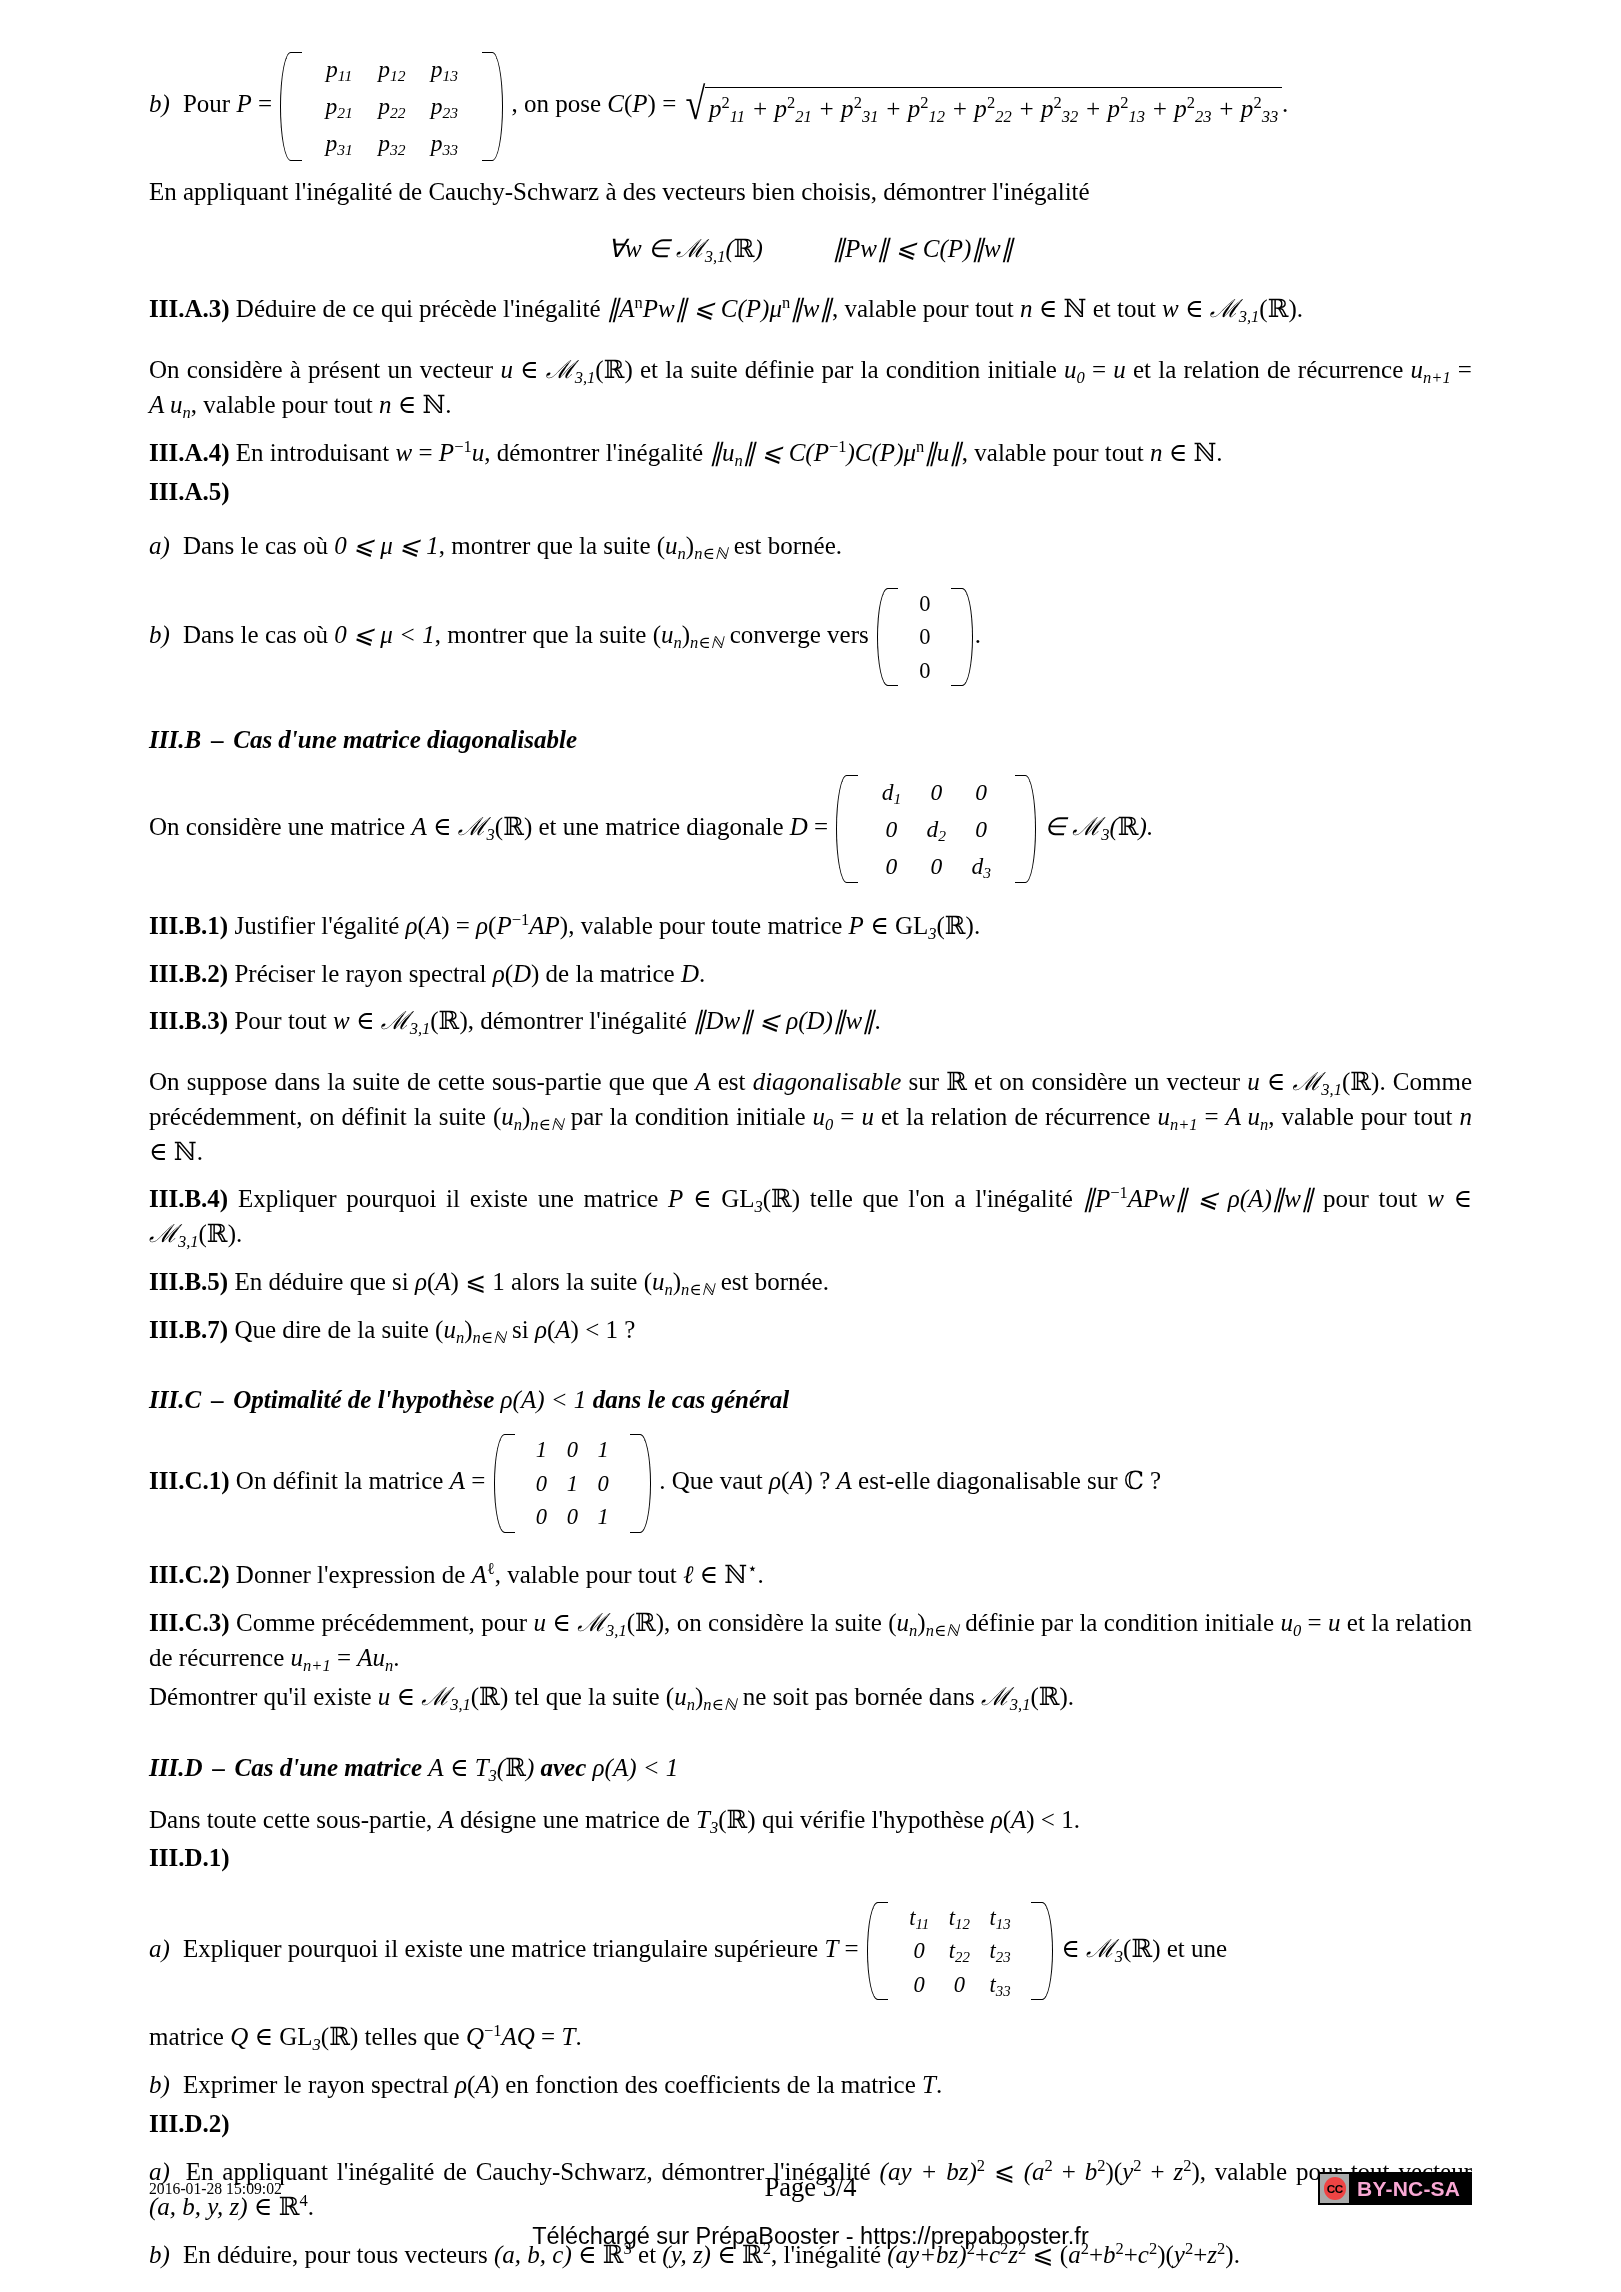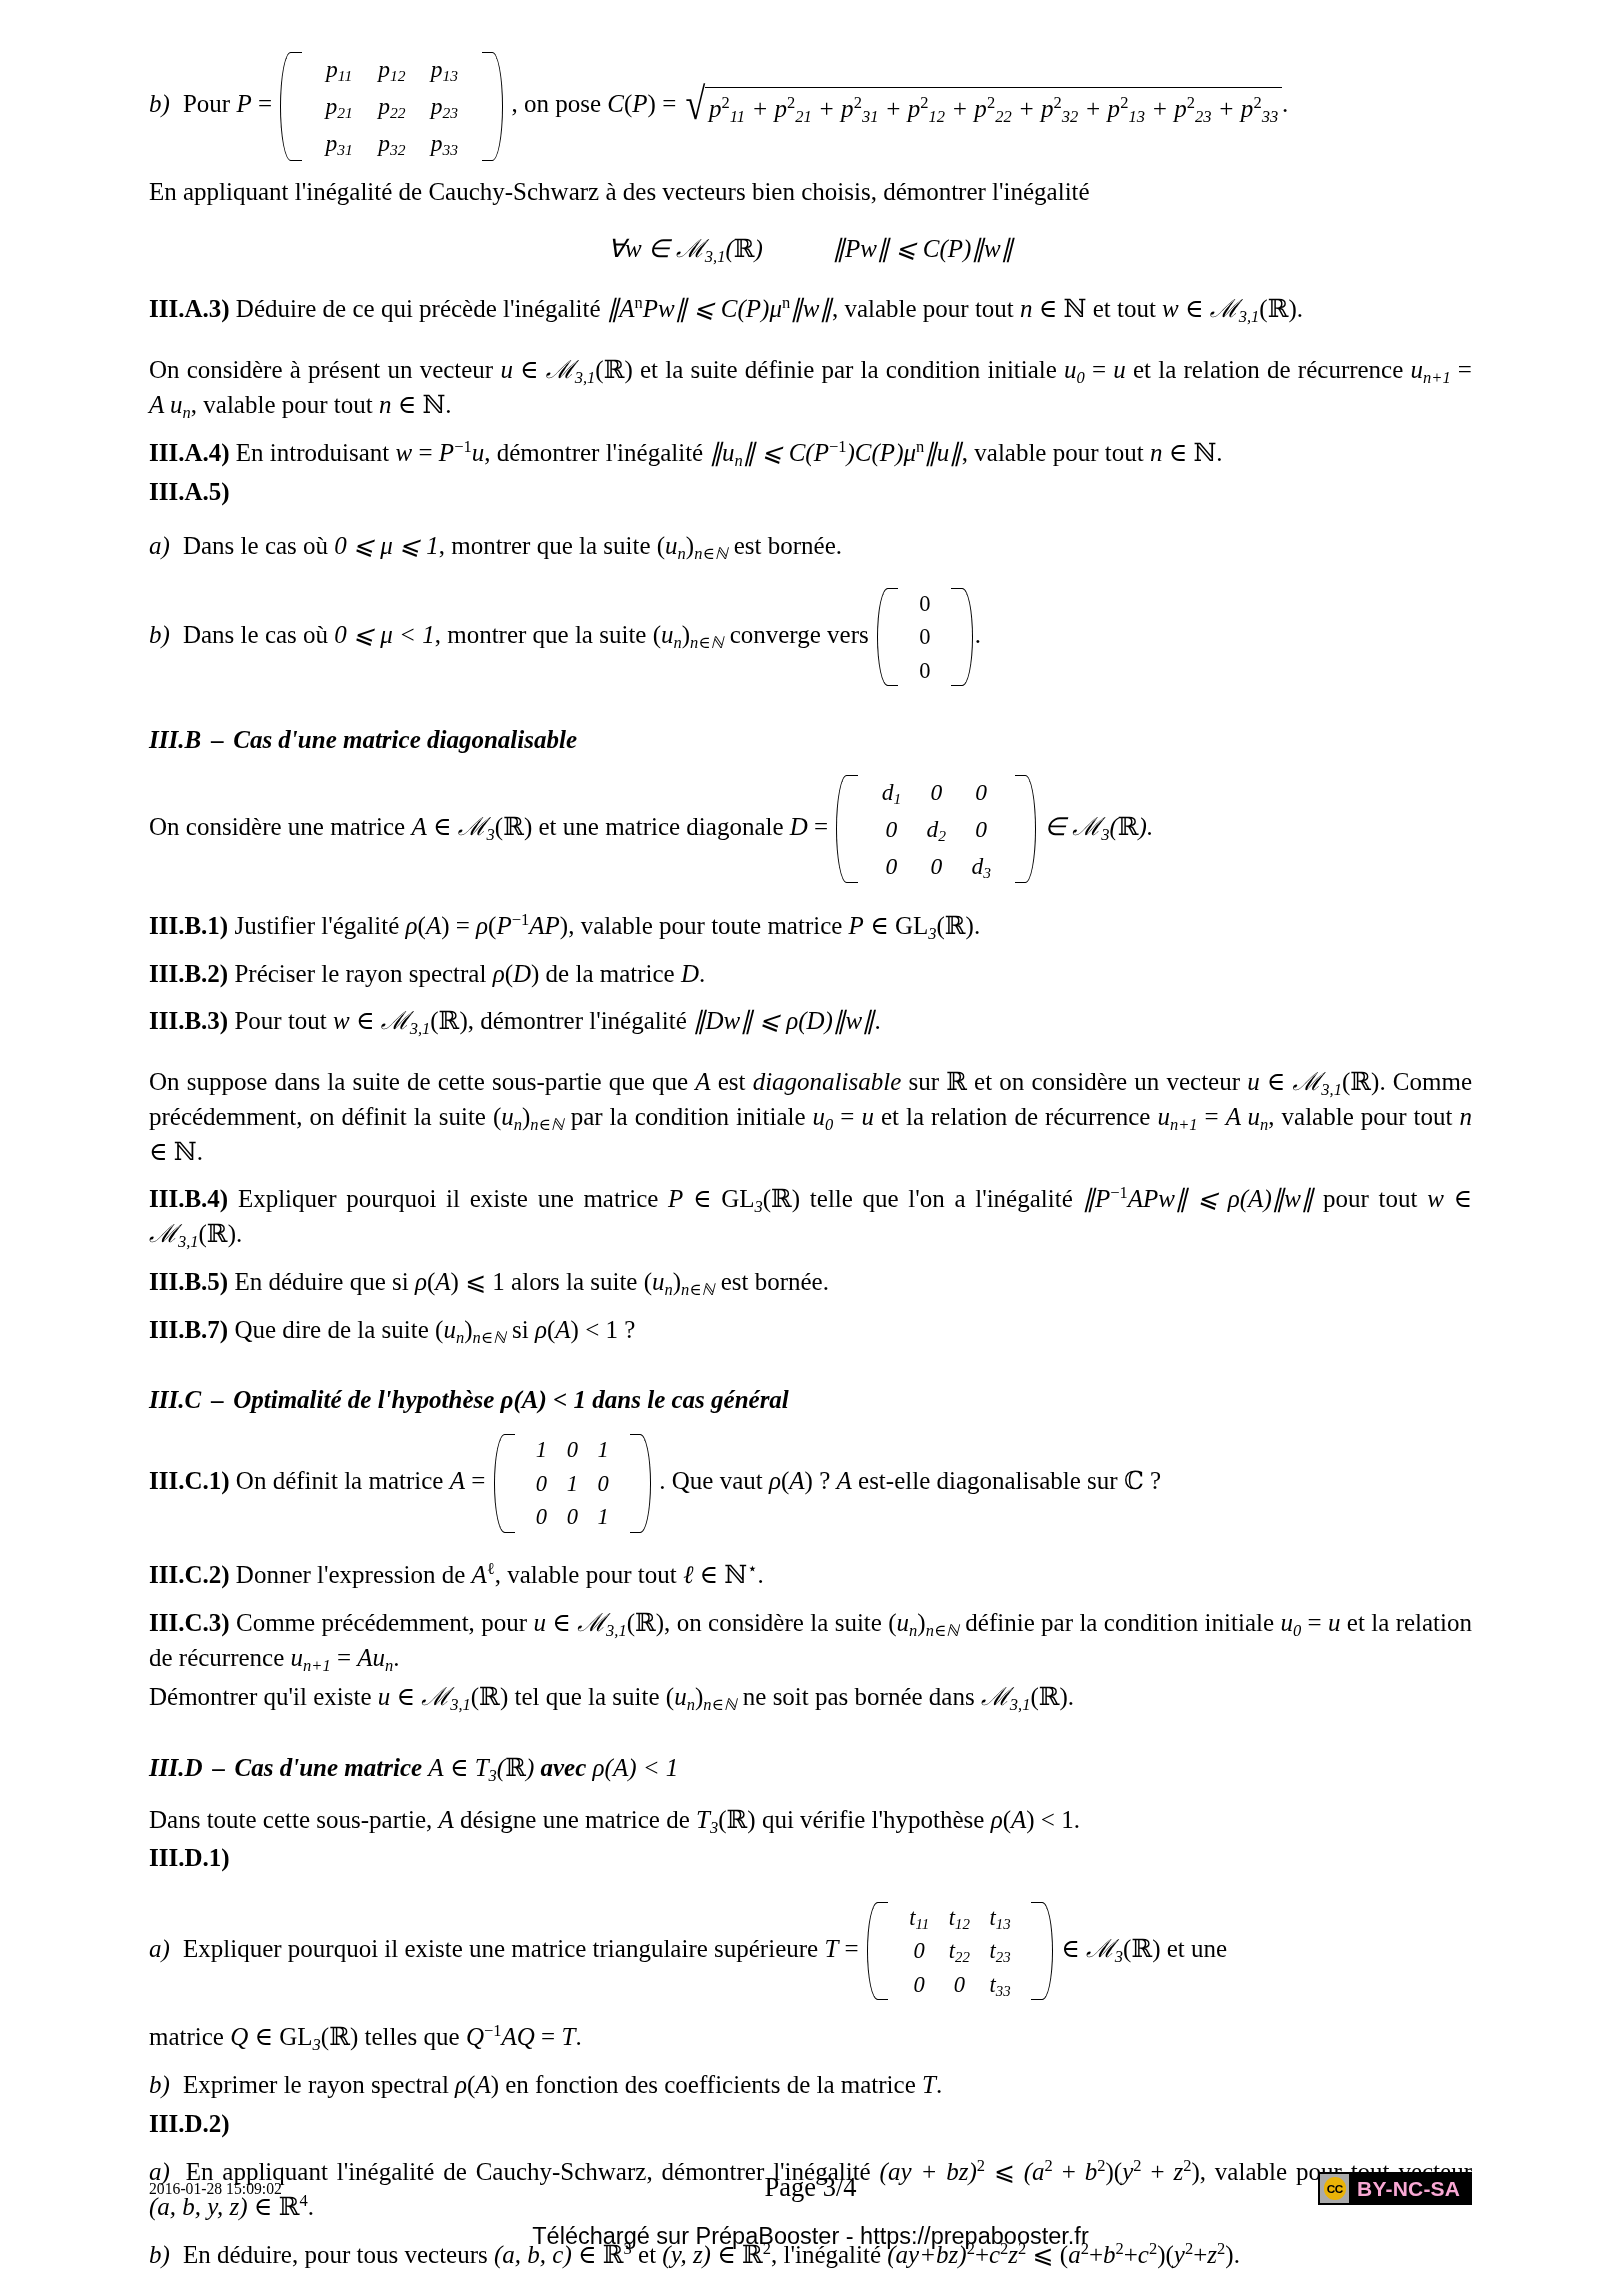--- a/index.html
+++ b/index.html
@@ -148,21 +148,21 @@
     padding: 0;
   }
   .cc-badge .circ {
     width: 29px; height: 29px;
     background: #aaaaaa;
     display: flex; align-items: center; justify-content: center;
   }
   .cc-badge .circ .ring {
     width: 22.5px; height: 22.5px;
     border-radius: 50%;
-    background: #eab308;
+    background: #ef4444;
     color: #000;
     font-family: "Liberation Sans", sans-serif;
     font-size: 11.8px;
     font-weight: bold;
     display: flex; align-items: center; justify-content: center;
     letter-spacing: -0.5px;
   }
   .cc-badge .txt {
     color: #f9a8d4;
     font-family: "Liberation Sans", sans-serif;
@@ -365,21 +365,21 @@
 
   <div class="blk">
     <span class="qn">III.B.7)</span>
     <span>Que dire de la suite
       (<span class="m">u</span><sub class="sub-i">n</sub>)<sub class="sub-i">n∈ℕ</sub> si
       <span class="m">ρ</span>(<span class="m">A</span>) &lt; 1 ?</span>
   </div>
 
   <div class="sec">
     <span>III.C</span><span class="dash">–</span><span>Optimalité de l'hypothèse</span>
-    <span style="font-weight:bold;font-style:italic;text-align:right;">ρ(<span class="m">A</span>) &lt; 1</span>
+    <span style="font-weight:normal;font-style:italic;text-align:right;">ρ(<span class="m">A</span>) &lt; 1</span>
     <span>dans le cas général</span>
   </div>
 
   <div class="blk nojust">
     <span class="qn">III.C.1)</span>
     <span>On définit la matrice <span class="m">A</span> =</span>
     <span class="mat small">
       <span class="par l"></span>
       <table>
           <tbody>

